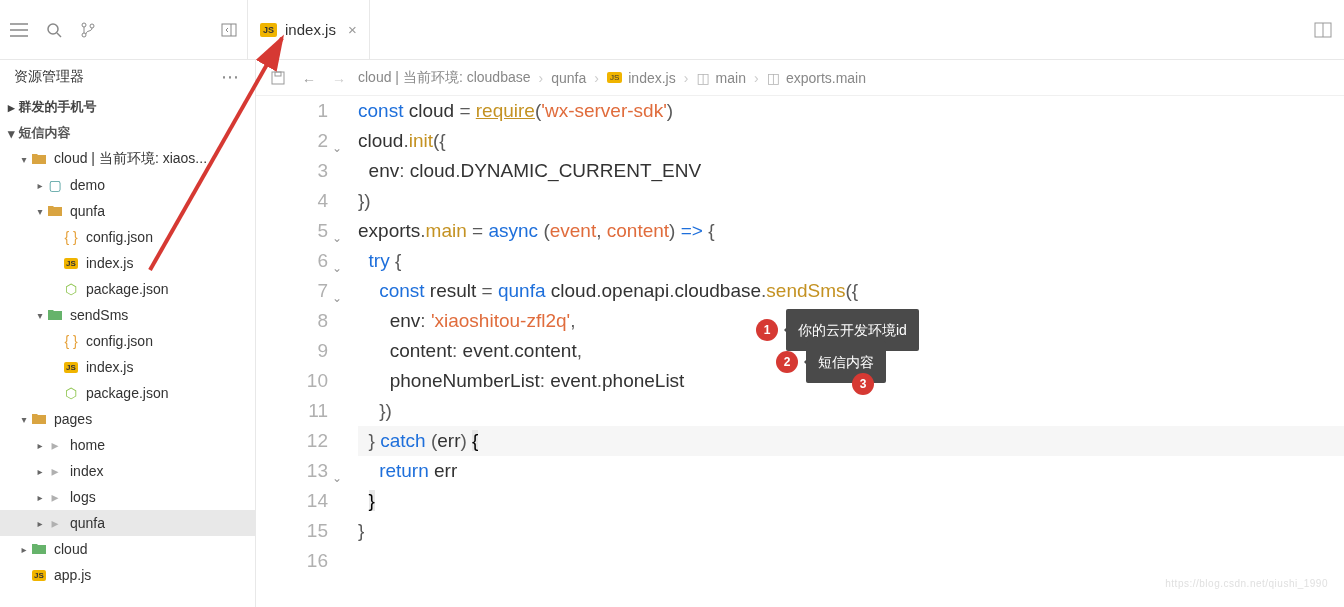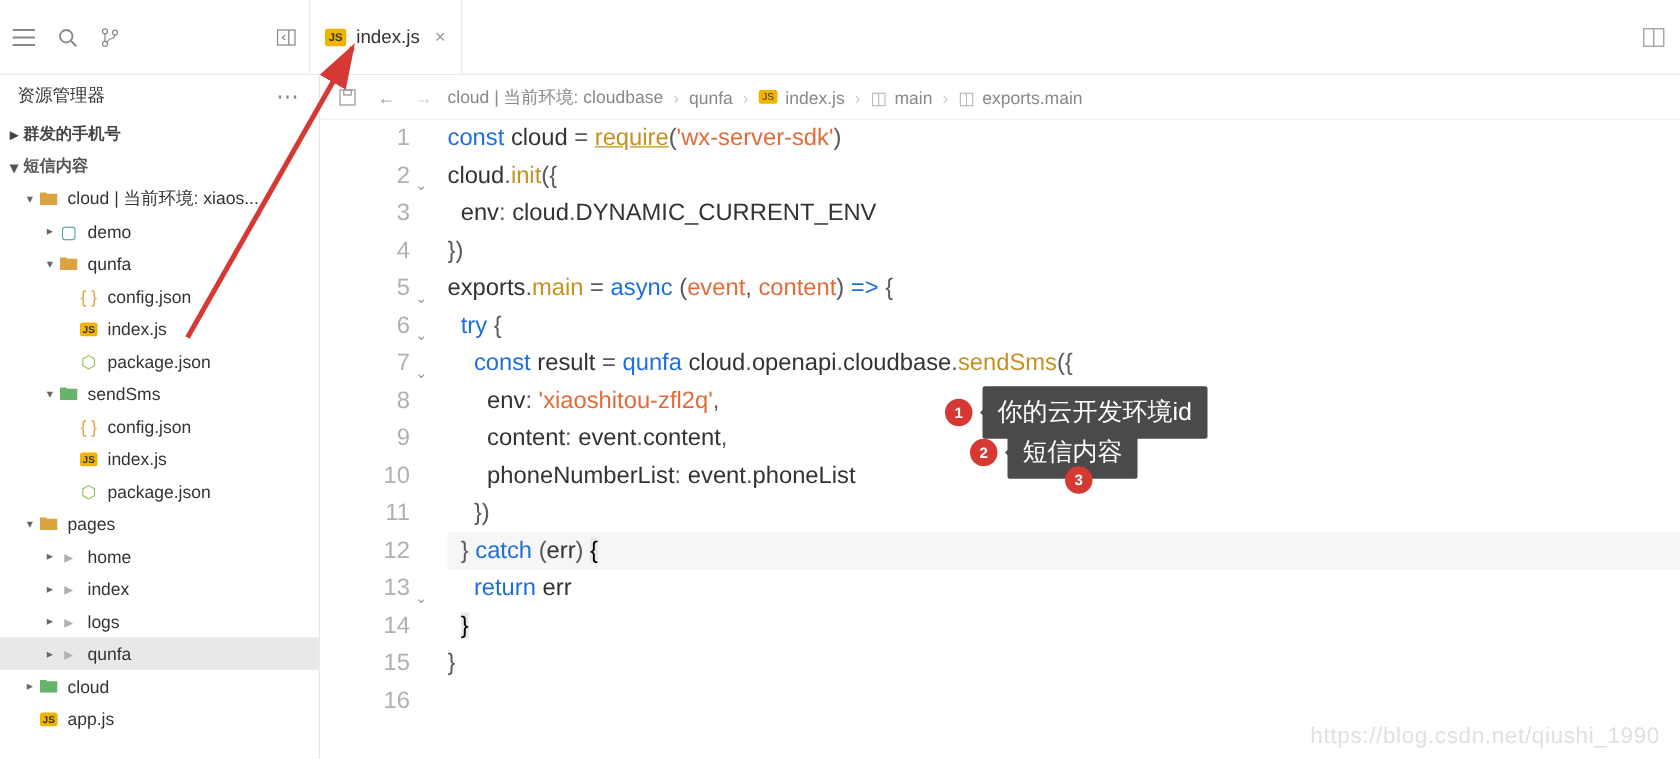--- a/index.html
+++ b/index.html
@@ -64,24 +64,24 @@
 .ident { color: #333; }
 .param { color: #e06c3c; }
 .prop { color: #333; }
 .obj { color: #333; }
 
 
 .annot-layer { position: absolute; inset: 0; pointer-events: none; }
 .arrow { position: absolute; }
 .annot { position: absolute; display: flex; align-items: center; gap: 8px; }
 .badge-n { width: 22px; height: 22px; border-radius: 50%; background: #d63933; color: #fff; font-size: 12px; display: flex; align-items: center; justify-content: center; font-weight: bold; }
-.tip-box { background: #4a4a4a; color: #fff; padding: 6px 12px; font-size: 20px; border-radius: 2px; position: relative; }
+.tip-box { background: #4a4a4a; color: #fff; padding: 6px 12px; font-size: 14px; border-radius: 2px; position: relative; }
 .tip-box::before { content: ""; position: absolute; left: -8px; top: 50%; margin-top: -6px; border: 6px solid transparent; border-right-color: #4a4a4a; }
 
-.watermark { position: absolute; right: 16px; bottom: 8px; color: #e0e0e0; font-size: 18px; letter-spacing: 0.5px; }
+.watermark { position: absolute; right: 16px; bottom: 18px; color: #e0e0e0; font-size: 10px; letter-spacing: 0.5px; }
 </style>
 </head>
 <body>
 
 <div class="topbar">
   <div class="topbar-left">
     <span class="topbar-icon">
         <svg width="18" height="14" viewBox="0 0 18 14">
           <path d="M0 1h18M0 7h18M0 13h18" stroke="#888" stroke-width="1.5"></path>
         </svg>

